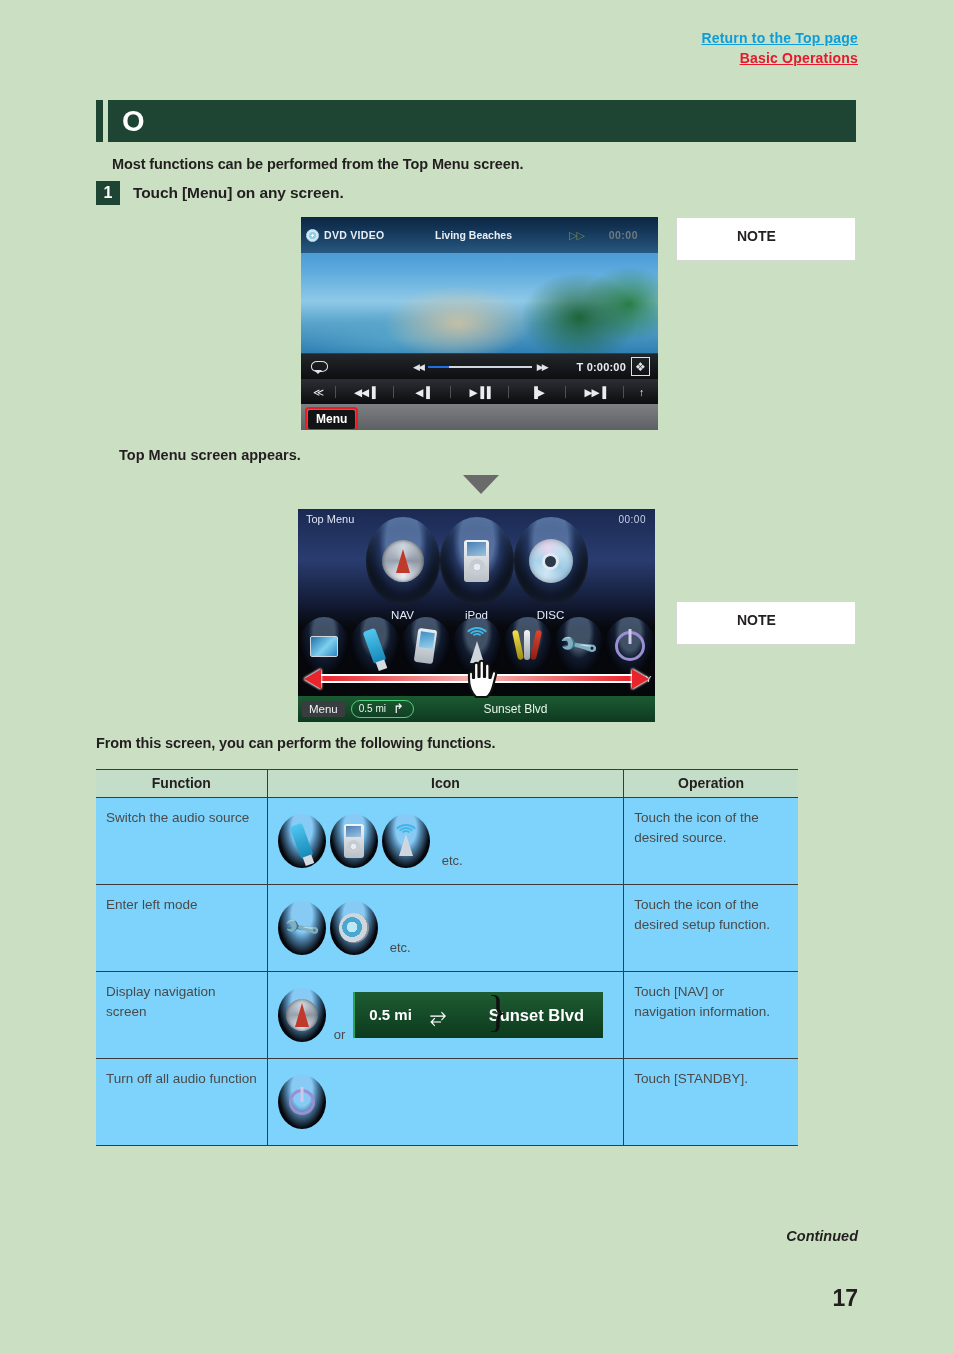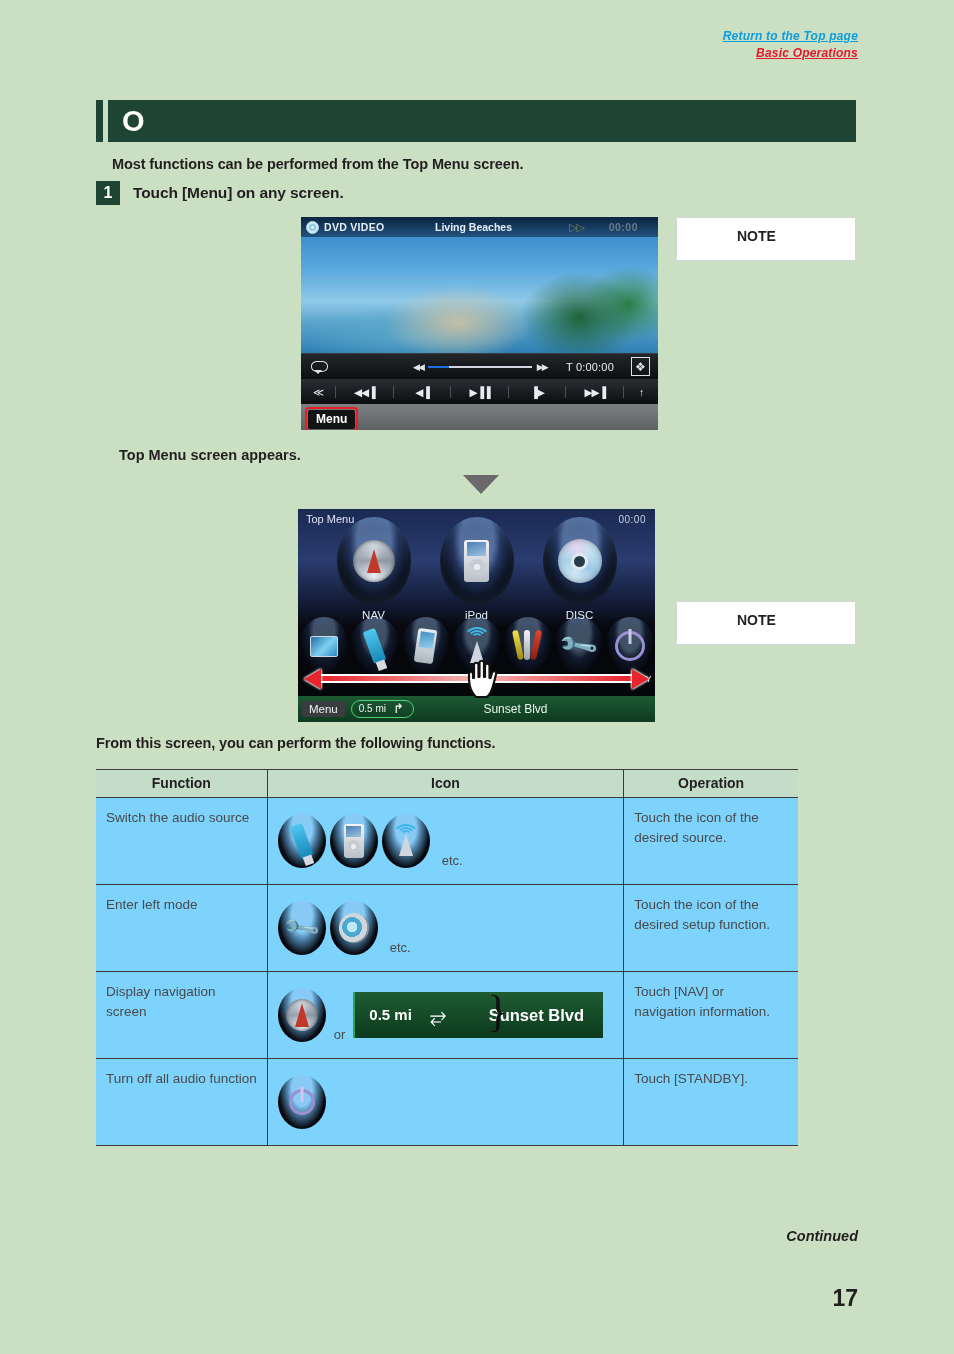--- a/index.html
+++ b/index.html
@@ -12,21 +12,21 @@
   }
   .page { position: relative; width: 954px; height: 1354px; }
 
   
   .toplinks {
     position: absolute; right: 96px; top: 28px;
     text-align: right; line-height: 1.45;
   }
   .toplinks a {
     display: block;
-    font-size: 12px; font-weight: bold; font-style: italic;
+    font-size: 14px; font-weight: bold; 
     text-decoration: underline; letter-spacing: .2px;
   }
   .link-top { color: #0d9ddb; }
   .link-basic { color: #e8172a; }
 
   
   .title-wrap {
     position: absolute; left: 96px; top: 100px;
     width: 760px; height: 42px;
     display: flex; align-items: stretch;
@@ -70,21 +70,21 @@
   .dvd-video {
     position: absolute; left: 0; top: 0; width: 357px; height: 136px;
     background:
       radial-gradient(ellipse 120px 60px at 44% 78%, rgba(214,196,160,.85), rgba(214,196,160,0) 62%),
       radial-gradient(ellipse 90px 70px at 78% 74%, rgba(26,96,48,.95), rgba(26,96,48,0) 65%),
       radial-gradient(ellipse 70px 55px at 92% 64%, rgba(32,120,56,.9), rgba(32,120,56,0) 68%),
       radial-gradient(ellipse 160px 40px at 30% 88%, rgba(92,170,205,.8), rgba(92,170,205,0) 70%),
       linear-gradient(180deg, #2e7fc4 0%, #5aa8dd 38%, #8fc9e8 62%, #59a3cb 78%, #2f7fb3 100%);
   }
   .dvd-topbar {
-    position: absolute; left:0; top:0; width: 357px; height: 20px;
+    position: absolute; left:0; top:0; width: 357px; height: 36px;
     background: linear-gradient(180deg, rgba(8,26,48,.88), rgba(10,34,60,.55));
     color: #e8eef5; font-size: 10.5px;
     display: flex; align-items: center;
   }
   .dvd-disc-ico {
     width: 13px; height: 13px; margin-left: 5px; margin-right: 5px;
     border-radius: 50%;
     background: radial-gradient(circle at 50% 50%, #fff 0 16%, #8fd0e8 17% 46%, #cfe9f4 47% 70%, #6fb4d6 71% 100%);
     border: 1px solid #c5dfee;
   }
@@ -109,21 +109,21 @@
     border-left: 4px solid transparent; border-right: 4px solid transparent;
     border-top: 4px solid #dfe4e9;
   }
   .seek-wrap {
     position: absolute; left: 112px; top: 0; height: 26px;
     display: flex; align-items: center; gap: 5px;
   }
   .tri-rew { color: #dfe4e9; font-size: 9px; letter-spacing: -2px; }
   .seek-track { width: 104px; height: 2px; background: #cfd6dd; position: relative; }
   .seek-fill { position: absolute; left: 0; top: 0; height: 2px; width: 21px; background: #1f6fe0; }
-  .dvd-time { position: absolute; right: 44px; font-weight: normal; letter-spacing: .2px; }
+  .dvd-time { position: absolute; right: 32px; font-weight: bold; letter-spacing: .2px; }
   .dvd-expand {
     position: absolute; right: 8px; width: 19px; height: 19px;
     border: 1.3px solid #dfe4e9; display:flex; align-items:center; justify-content:center;
     font-size: 12px; color: #dfe4e9;
   }
 
   .dvd-transport {
     position: absolute; left: 0; top: 162px; width: 357px; height: 25px;
     background: linear-gradient(180deg, #2b2e33, #0b0d0f);
     display: flex; align-items: center; color: #e9edf1; font-size: 10.5px;
@@ -149,21 +149,21 @@
   }
 
   
   .tm-bg {
     position: absolute; left:0; top:0; width: 357px; height: 213px;
     background: linear-gradient(180deg,#1b2a52 0%, #2a3c70 24%, #121a33 45%, #07080c 56%, #050608 100%);
   }
   .tm-label { position: absolute; left: 8px; top: 4px; color: #dfe6f5; font-size: 11px; }
   .tm-clock { position: absolute; right: 9px; top: 5px; color: #c7d2e6; font-size: 10px; letter-spacing: .5px; }
 
-  .tm-row1 { position: absolute; left: 0; top: 8px; width: 357px; display: flex; justify-content: center; gap: 29px; }
+  .tm-row1 { position: absolute; left: 0; top: 8px; width: 357px; display: flex; justify-content: center; }
   .tm-ico-big { width: 74px; text-align: center; }
   .orb-big {
     width: 74px; height: 88px; margin: 0 auto;
     border-radius: 50%;
     background: radial-gradient(ellipse at 50% 26%, rgba(150,190,235,.42) 0 32%, rgba(30,48,84,.55) 46%, #05070d 72%, #010203 100%);
     box-shadow: inset 0 0 12px rgba(120,170,230,.28);
     position: relative;
     display: flex; align-items: center; justify-content: center;
   }
   .tm-ico-big .cap { color: #e6ecf7; font-size: 11.5px; margin-top: 1px; }

